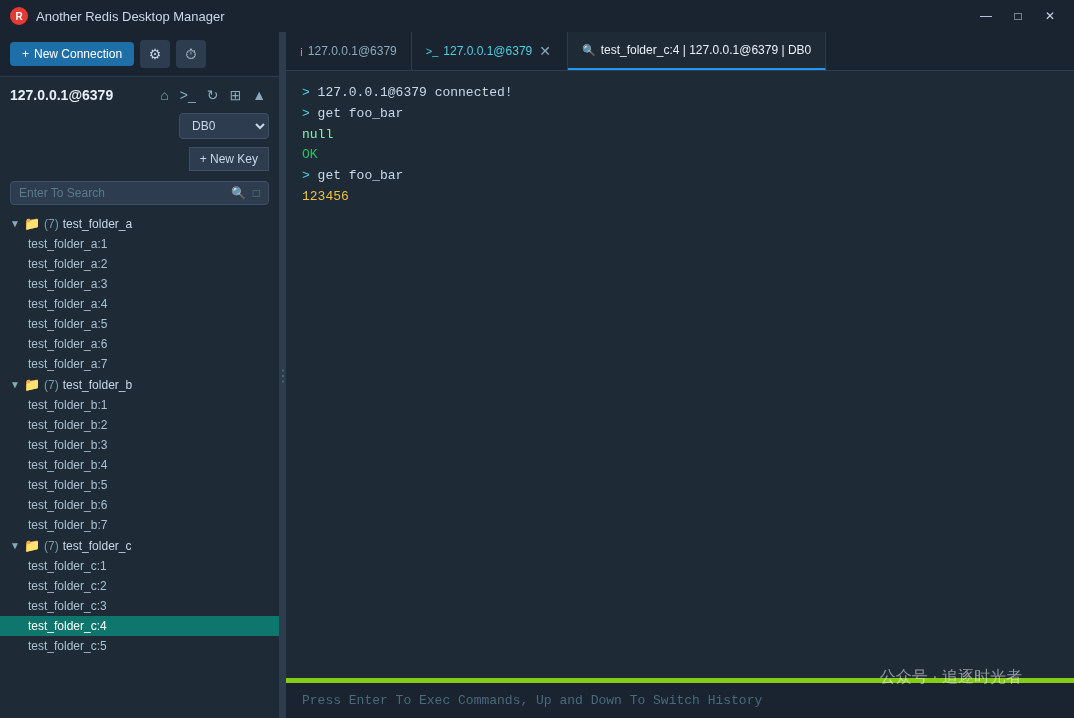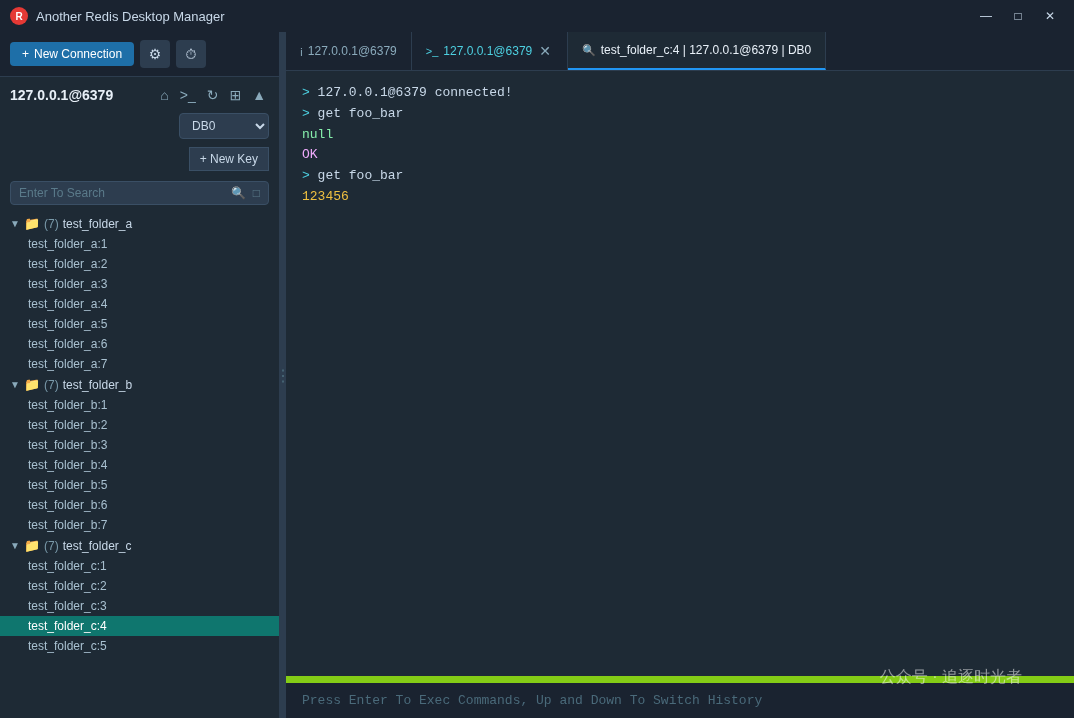--- a/index.html
+++ b/index.html
@@ -258,26 +258,26 @@
       overflow-y: auto;
       color: #c8d8e8;
     }
     #terminal-area::-webkit-scrollbar { width: 6px; }
     #terminal-area::-webkit-scrollbar-track { background: #1e2a35; }
     #terminal-area::-webkit-scrollbar-thumb { background: #3a4f65; border-radius: 3px; }
 
     .term-line { line-height: 1.6; }
     .term-cmd { color: #c8d8e8; }
     .term-null { color: #86efac; }
-    .term-ok { color: #f0abfc; }
+    .term-ok { color: #22c55e; }
     .term-number { color: #f0c040; }
 
     
     #cmd-input-area {
-      border-top: 7px solid #84cc16;
+      border-top: 5px solid #84cc16;
       background: #1a2330;
       padding: 0;
     }
     #cmd-input {
       width: 100%;
       background: #1a2330;
       border: none;
       outline: none;
       color: #c8d8e8;
       font-family: 'Consolas', 'Courier New', monospace;

